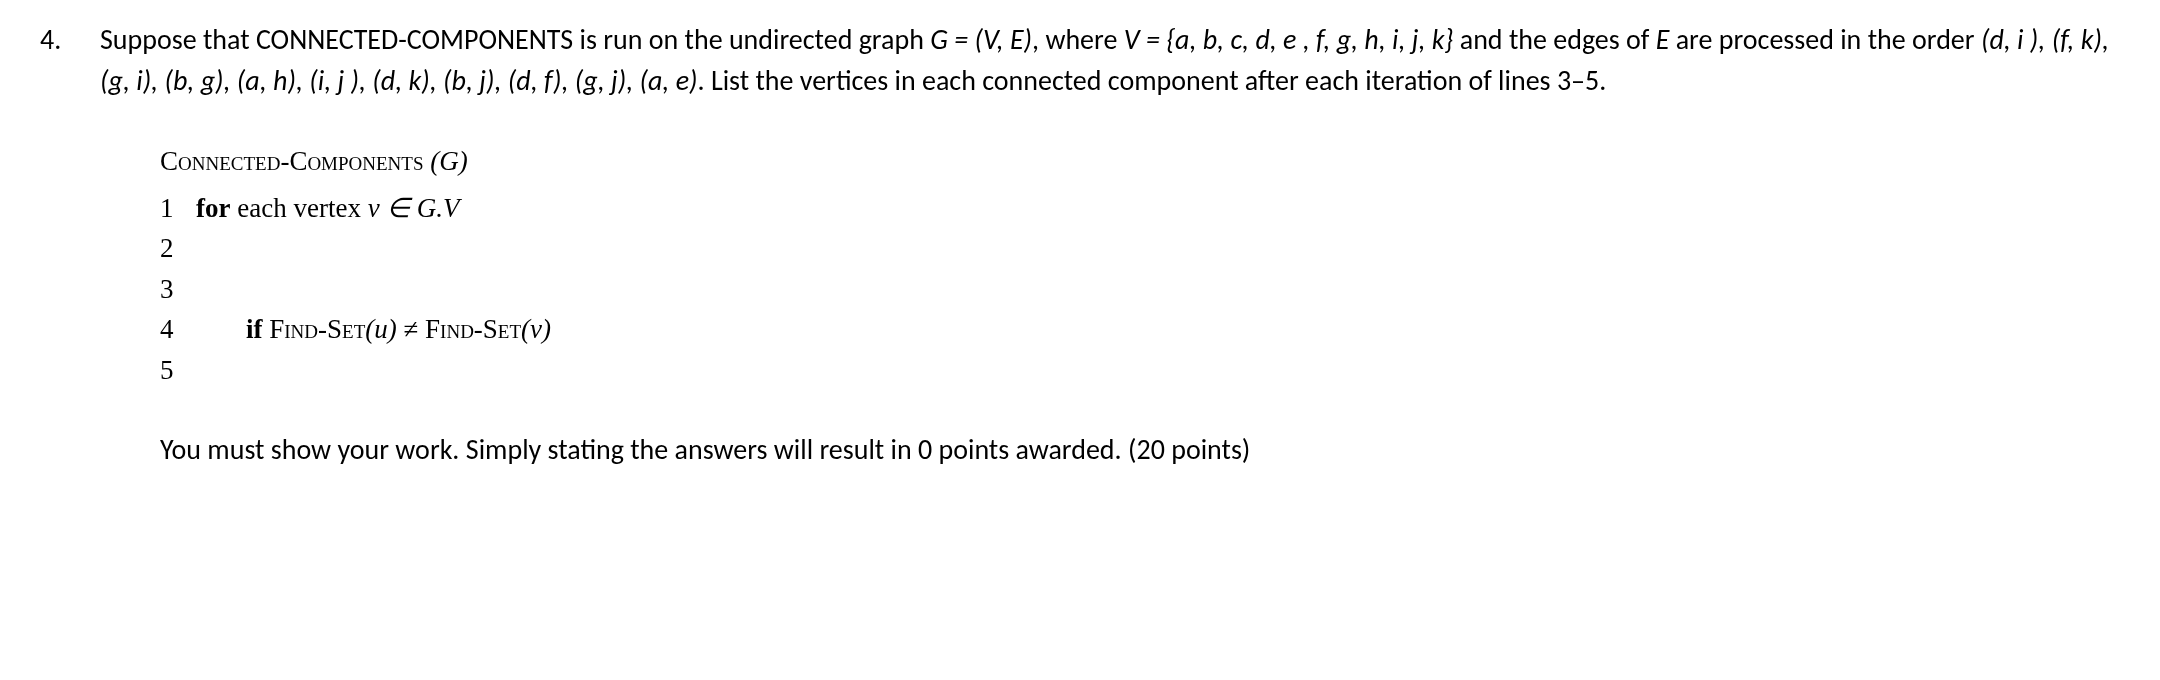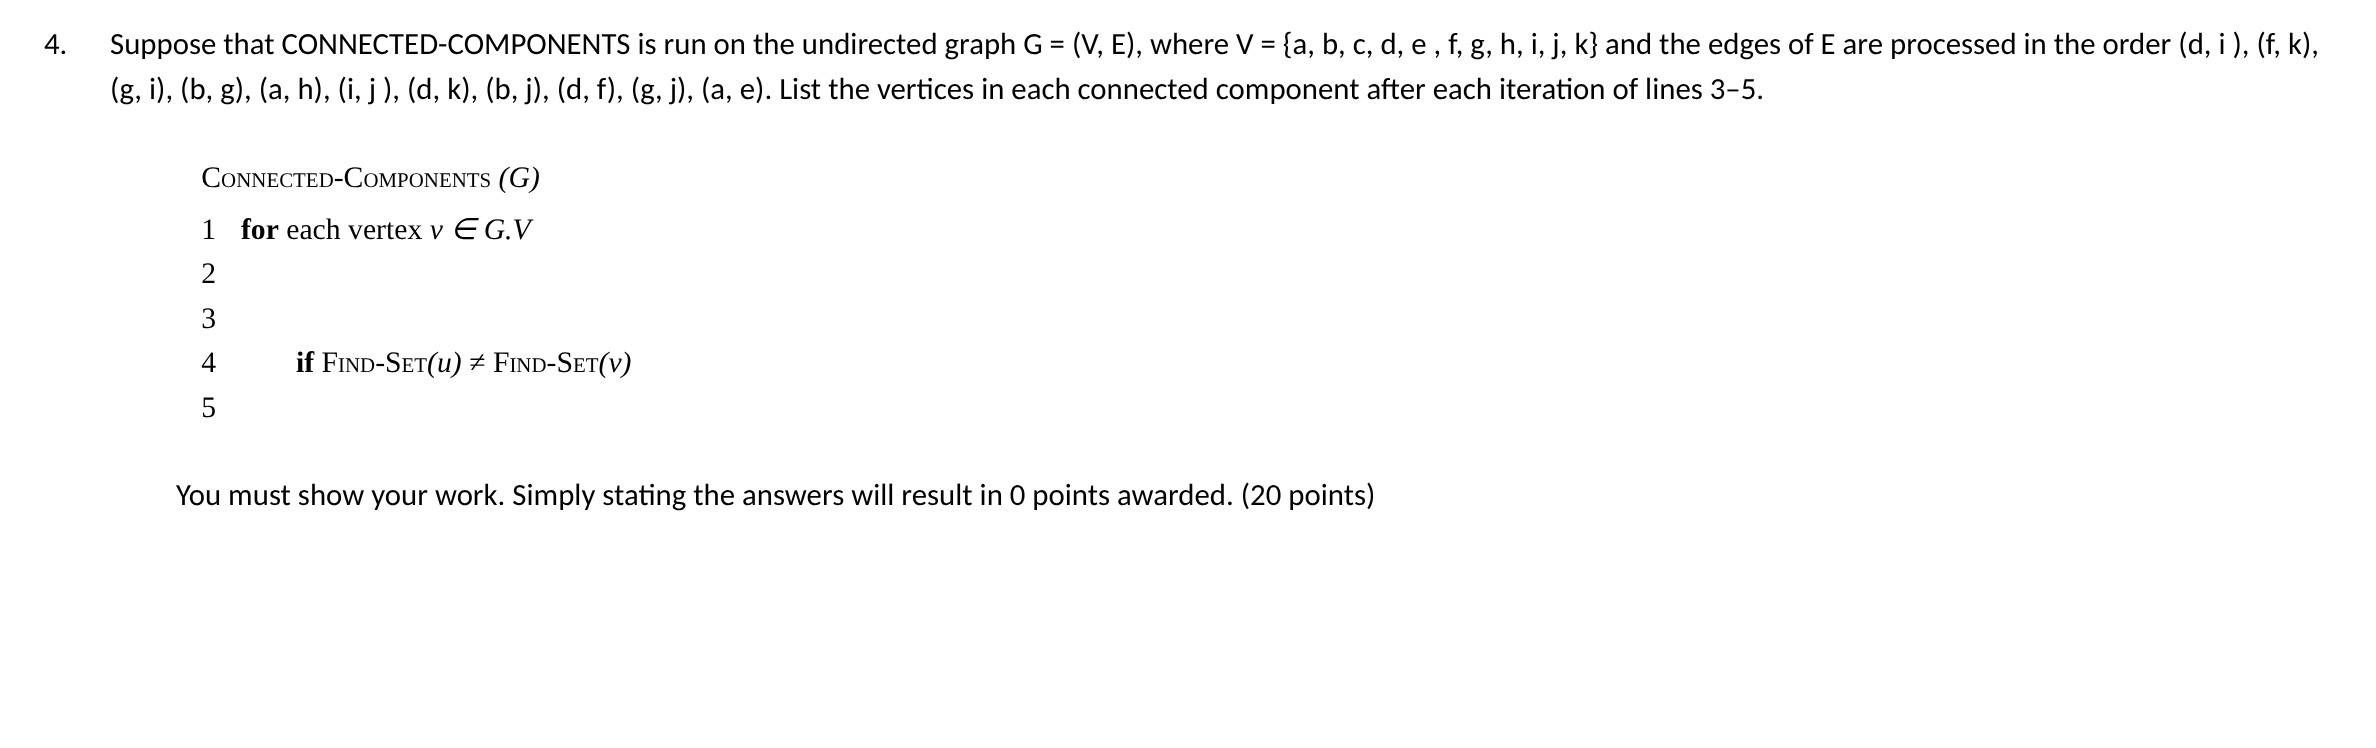--- a/index.html
+++ b/index.html
@@ -24,23 +24,24 @@
       flex-shrink: 0;
       min-width: 40px;
     }
     .question-body {
       flex: 1;
     }
     .question-text {
       margin-bottom: 40px;
     }
     .italic {
+      font-style: italic;
     }
     .pseudocode-block {
-      margin-left: 83px;
+      margin-left: 60px;
       margin-bottom: 40px;
       font-family: 'Times New Roman', Times, serif;
       font-size: 27px;
       line-height: 1.5;
     }
     .pseudocode-title {
       font-variant: small-caps;
       margin-bottom: 6px;
     }
     .smallcaps {

